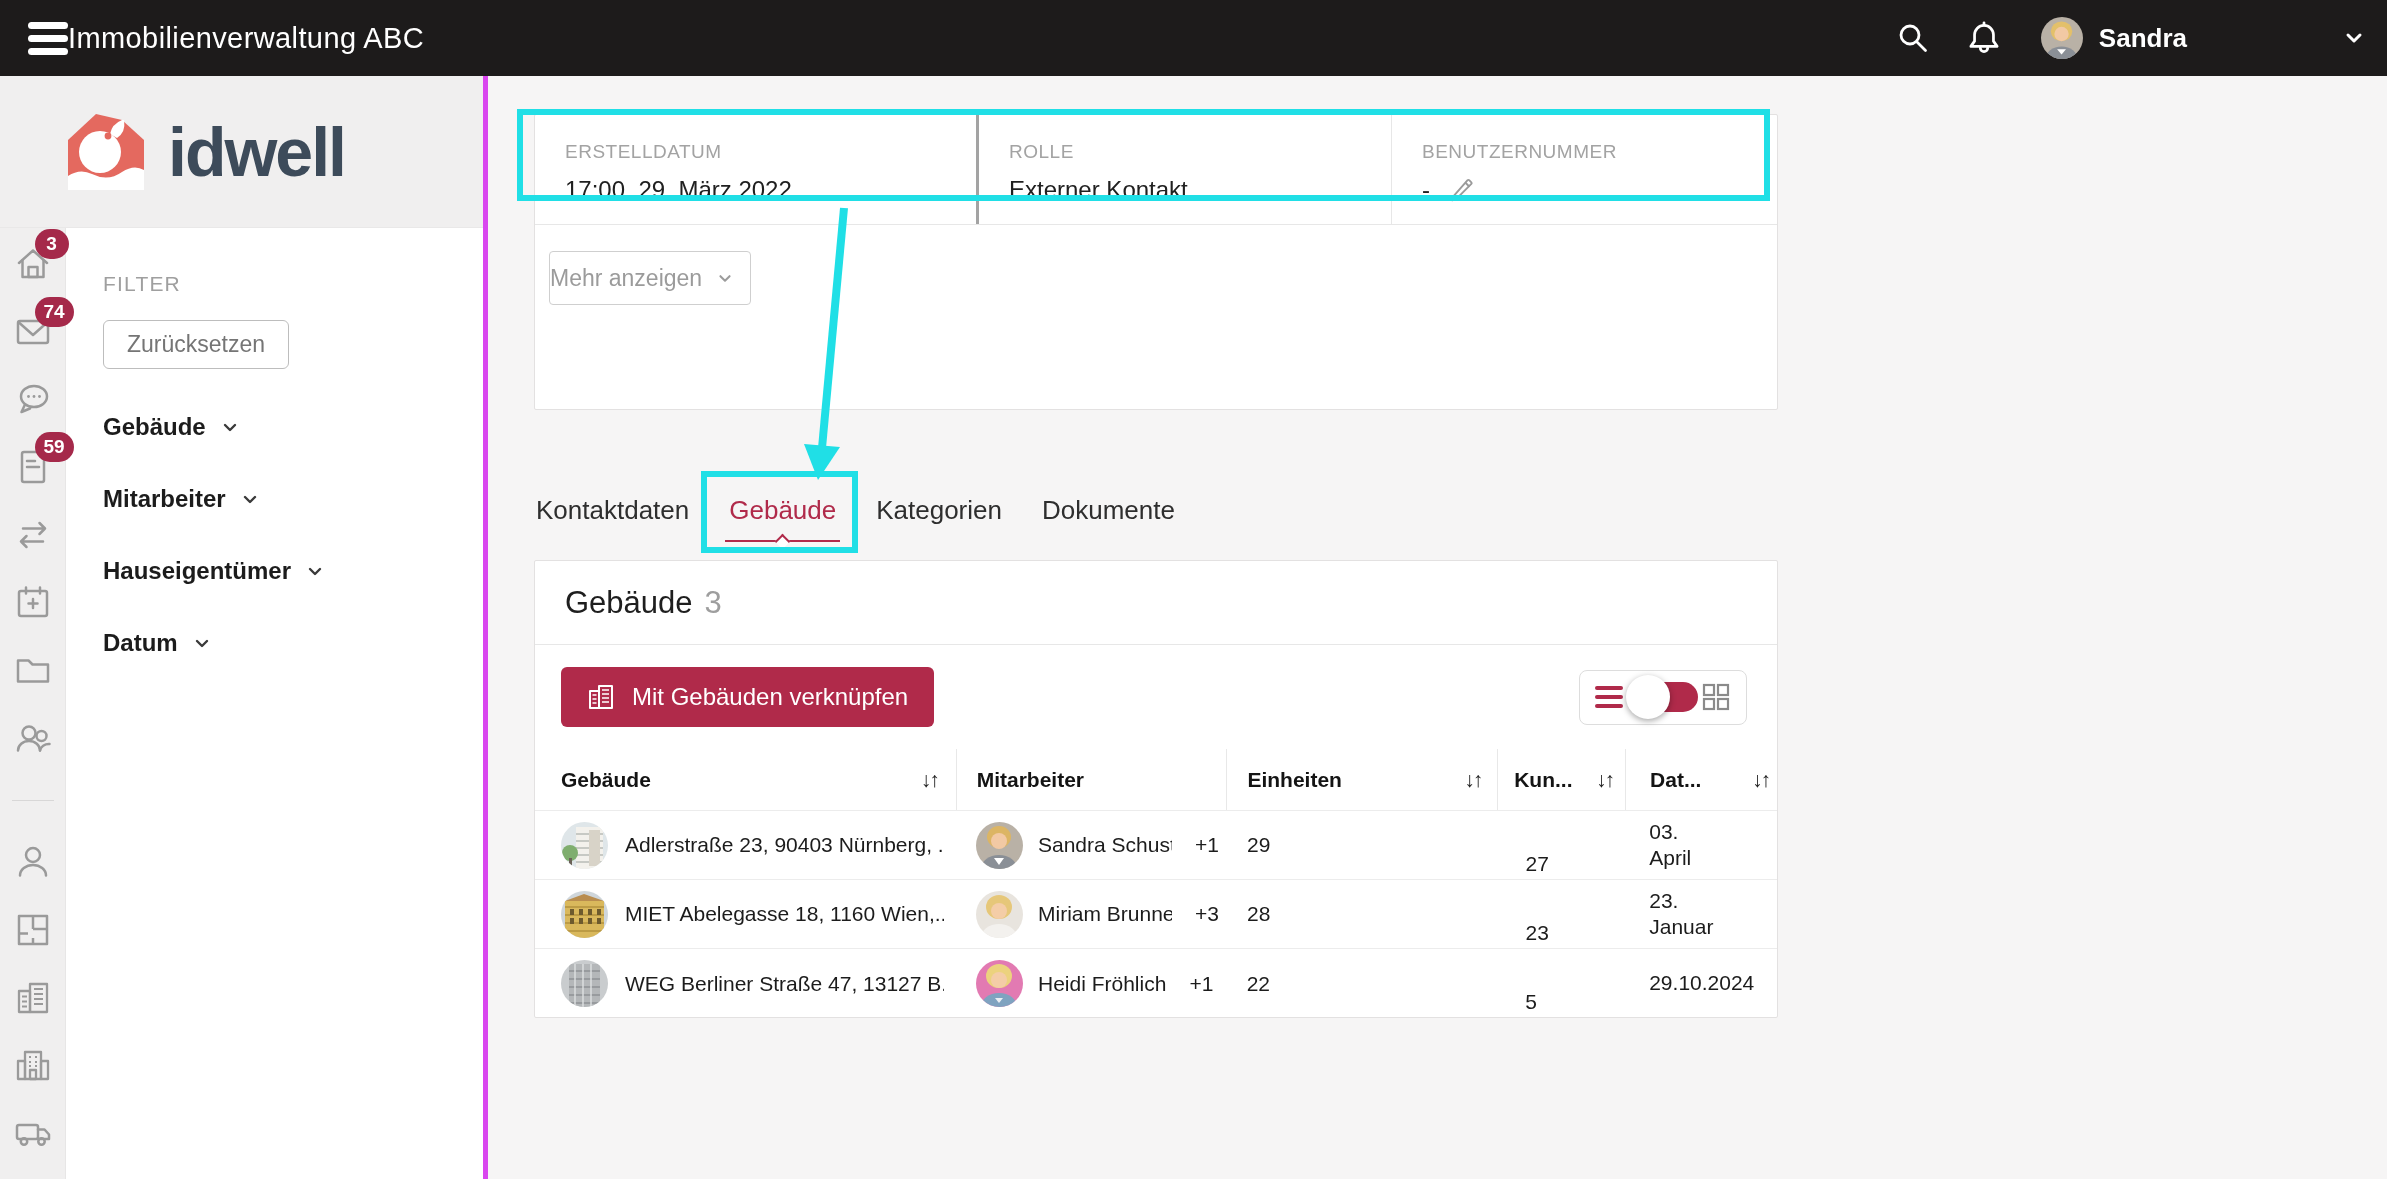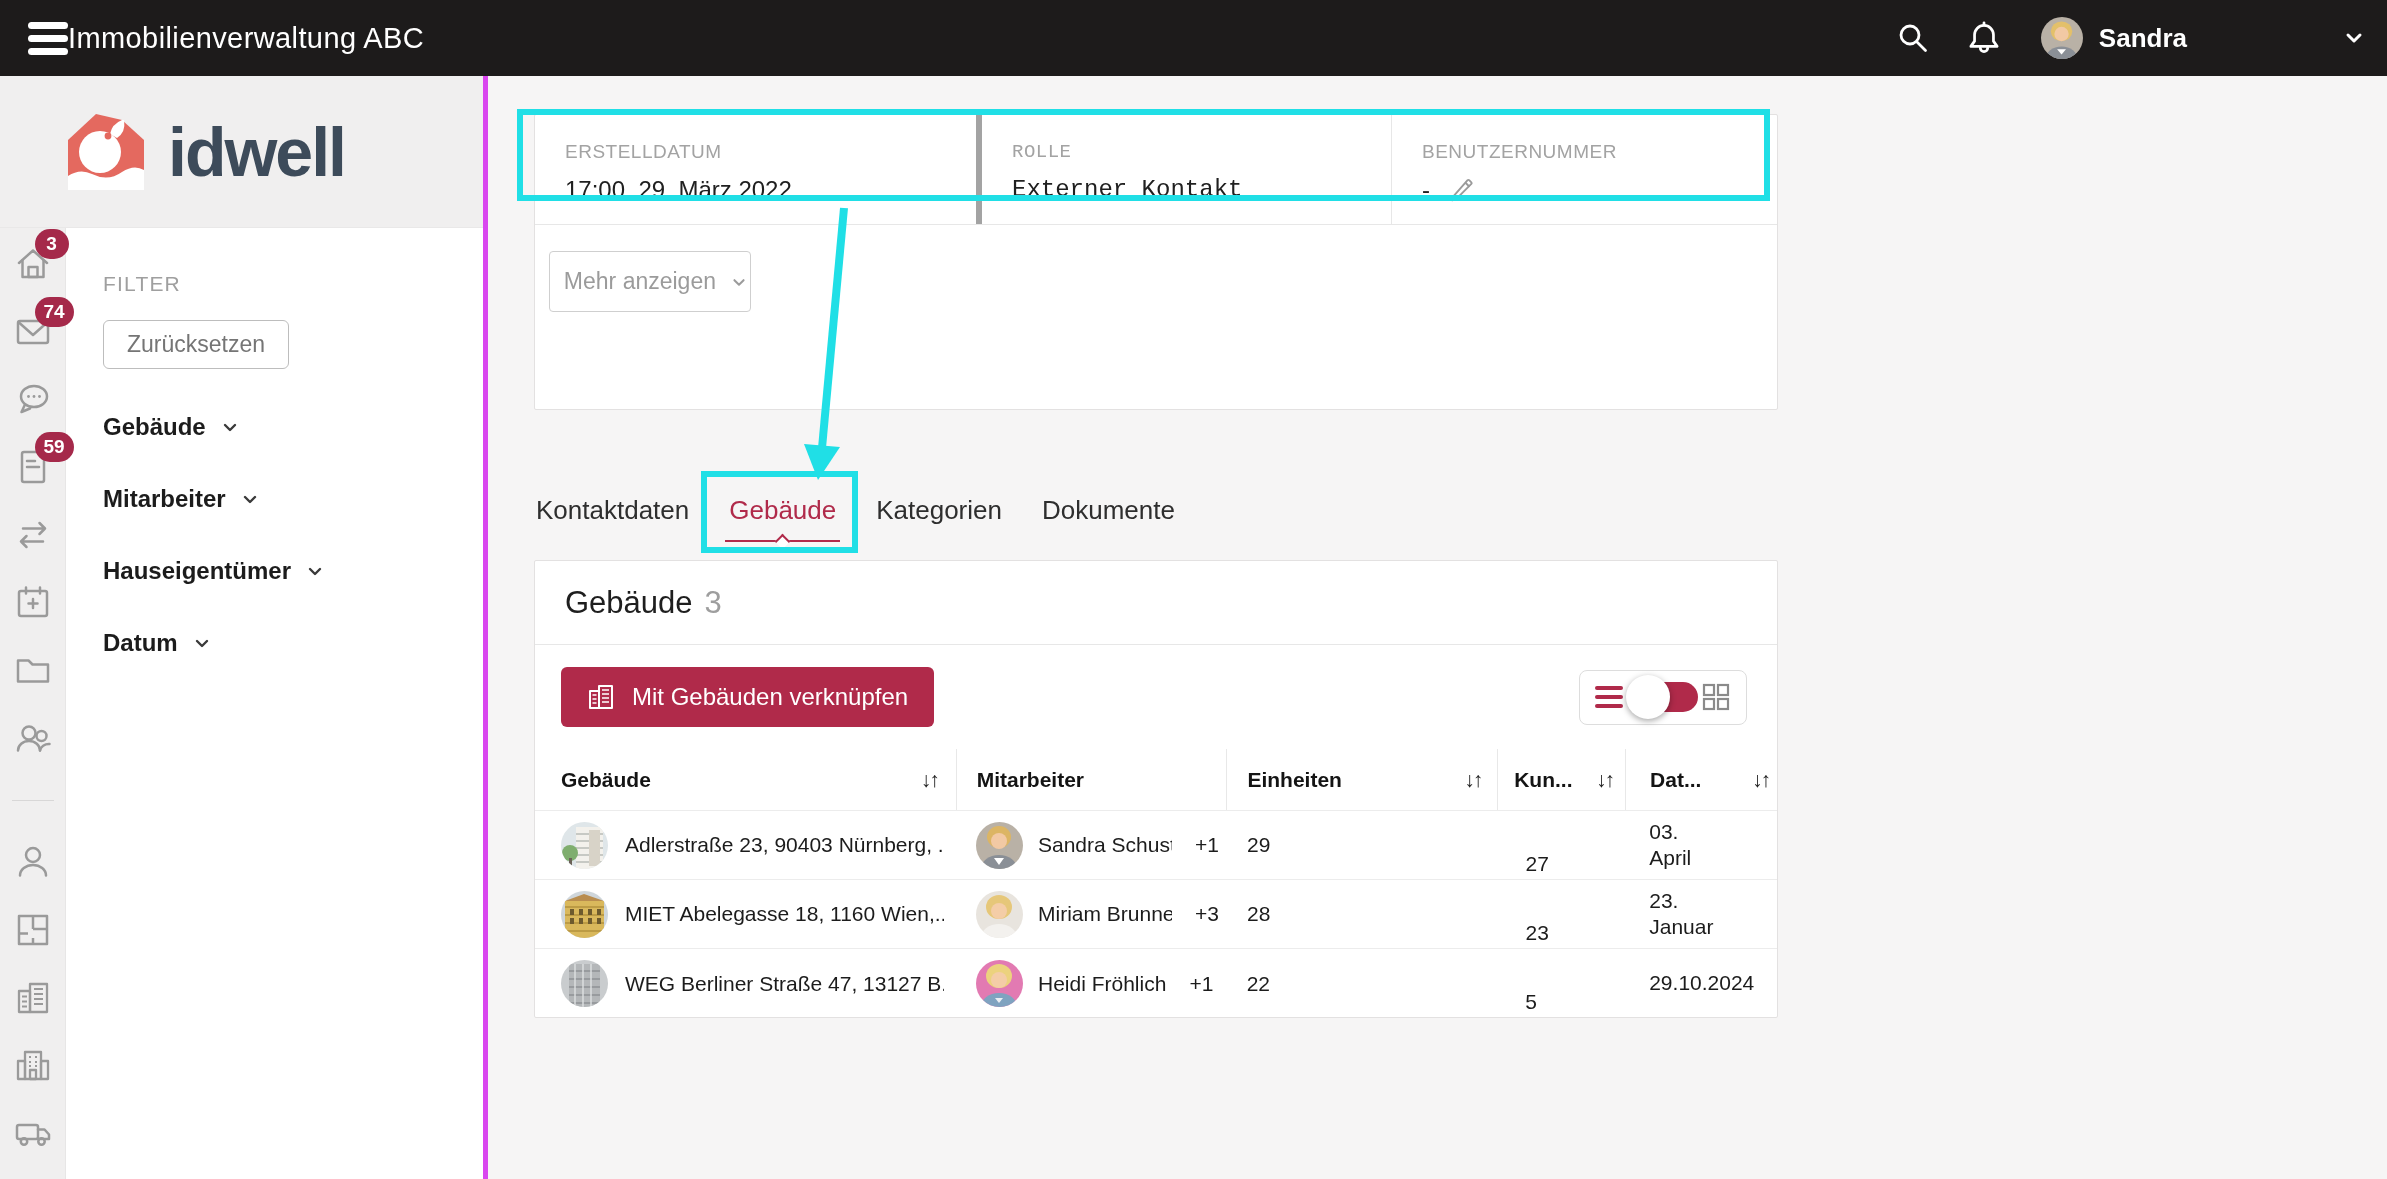--- a/index.html
+++ b/index.html
@@ -69,29 +69,29 @@
   
   .card { position:absolute; background:#fff; border:1px solid #e3e1e1; border-radius:2px; }
   .contact-card { left:534px; top:114px; width:1244px; height:296px; }
   .contact-head { height:86px; display:flex; align-items:center; padding-left:28px; gap:26px; }
   .contact-avatar { width:74px; height:74px; position:relative; flex:0 0 auto; }
   .contact-name { font-size:31px; font-weight:500; color:#1e1e1e; }
   .edit-pencil { margin-left:6px; cursor:pointer; display:flex; }
   .contact-fields { display:flex; height:110px; border-bottom:1px solid #e7e7e7; }
   .field { padding:26px 0 0 30px; }
   .field:nth-child(1){ width:441px; }
-  .field:nth-child(2){ width:415px; border-left:6px solid #a3a3a3;font-family:Liberation Mono, monospace; }
+  .field:nth-child(2){ width:415px; border-left:3px solid #a3a3a3; }
   .field:nth-child(3){ width:386px; border-left:1px solid #e7e7e7; }
   .field-label { font-size:19px; color:#a3a3a3; letter-spacing:.5px; }
   .field-value { margin-top:13px; font-size:24px; color:#202020; display:flex; align-items:center; gap:12px; }
   .contact-footer { padding:26px 0 0 14px; }
   .more-btn {
-    width:202px; height:61px; background:#fff; border:1px solid #cfcfcf; border-radius:4px;
+    width:202px; height:54px; background:#fff; border:1px solid #cfcfcf; border-radius:4px;
     color:#9b9b9b; font-size:23px; font-family:inherit; display:flex; align-items:center;
-    justify-content:flex-end; gap:12px; cursor:pointer;
+    justify-content:flex-start; gap:12px; cursor:pointer;
   }
 
   
   .tabs { position:absolute; left:534px; top:482px; display:flex; gap:36px; align-items:center;
     font-size:26px; color:#2e2e2e; z-index:10; height:56px; }
   .tab { cursor:pointer; position:relative; padding:2px 2px; }
   .tab.active { color:#b02a4a; }
   .tab.active .tab-underline {
     position:absolute; left:-2px; right:-2px; bottom:-14px; height:2px; background:#b02a4a;
   }

